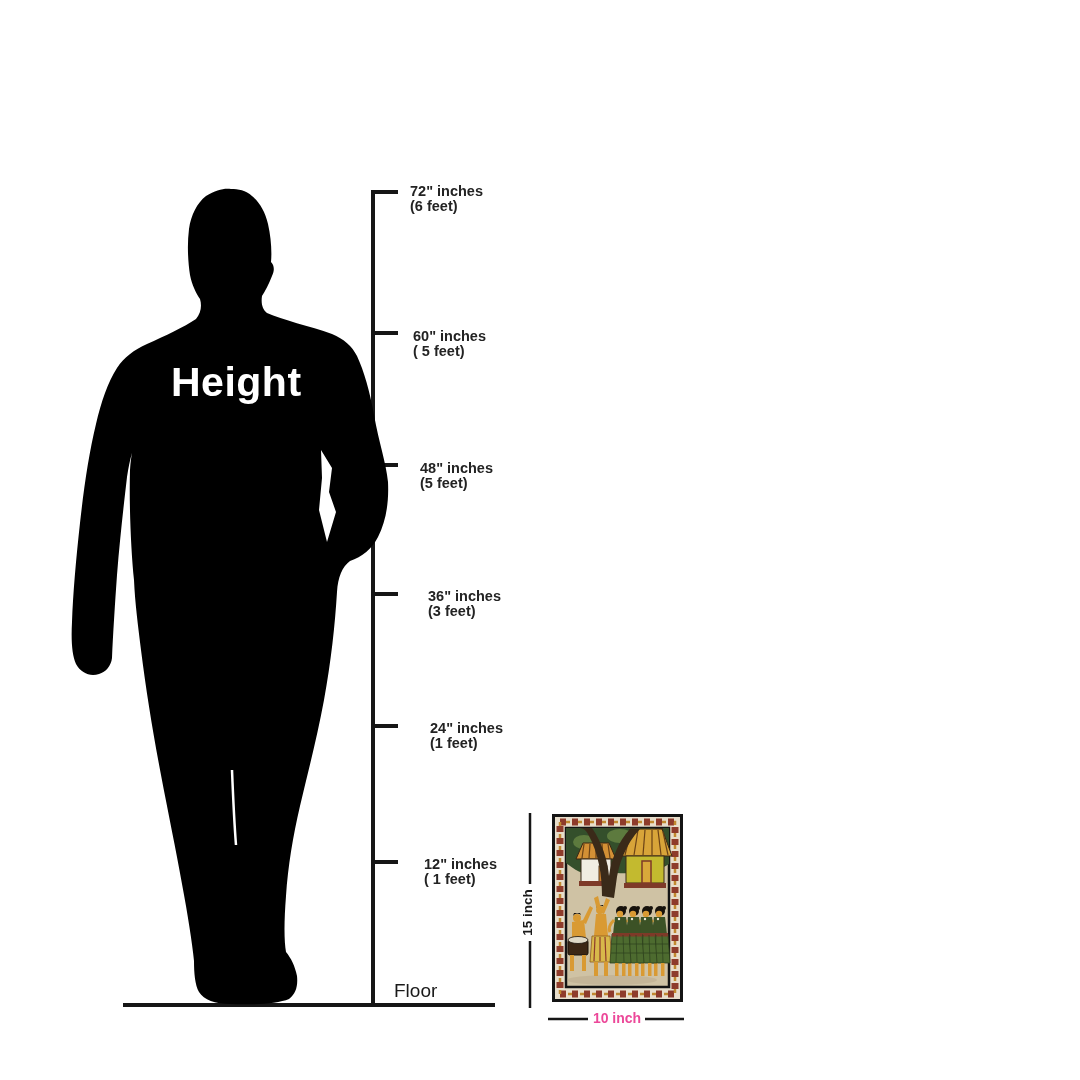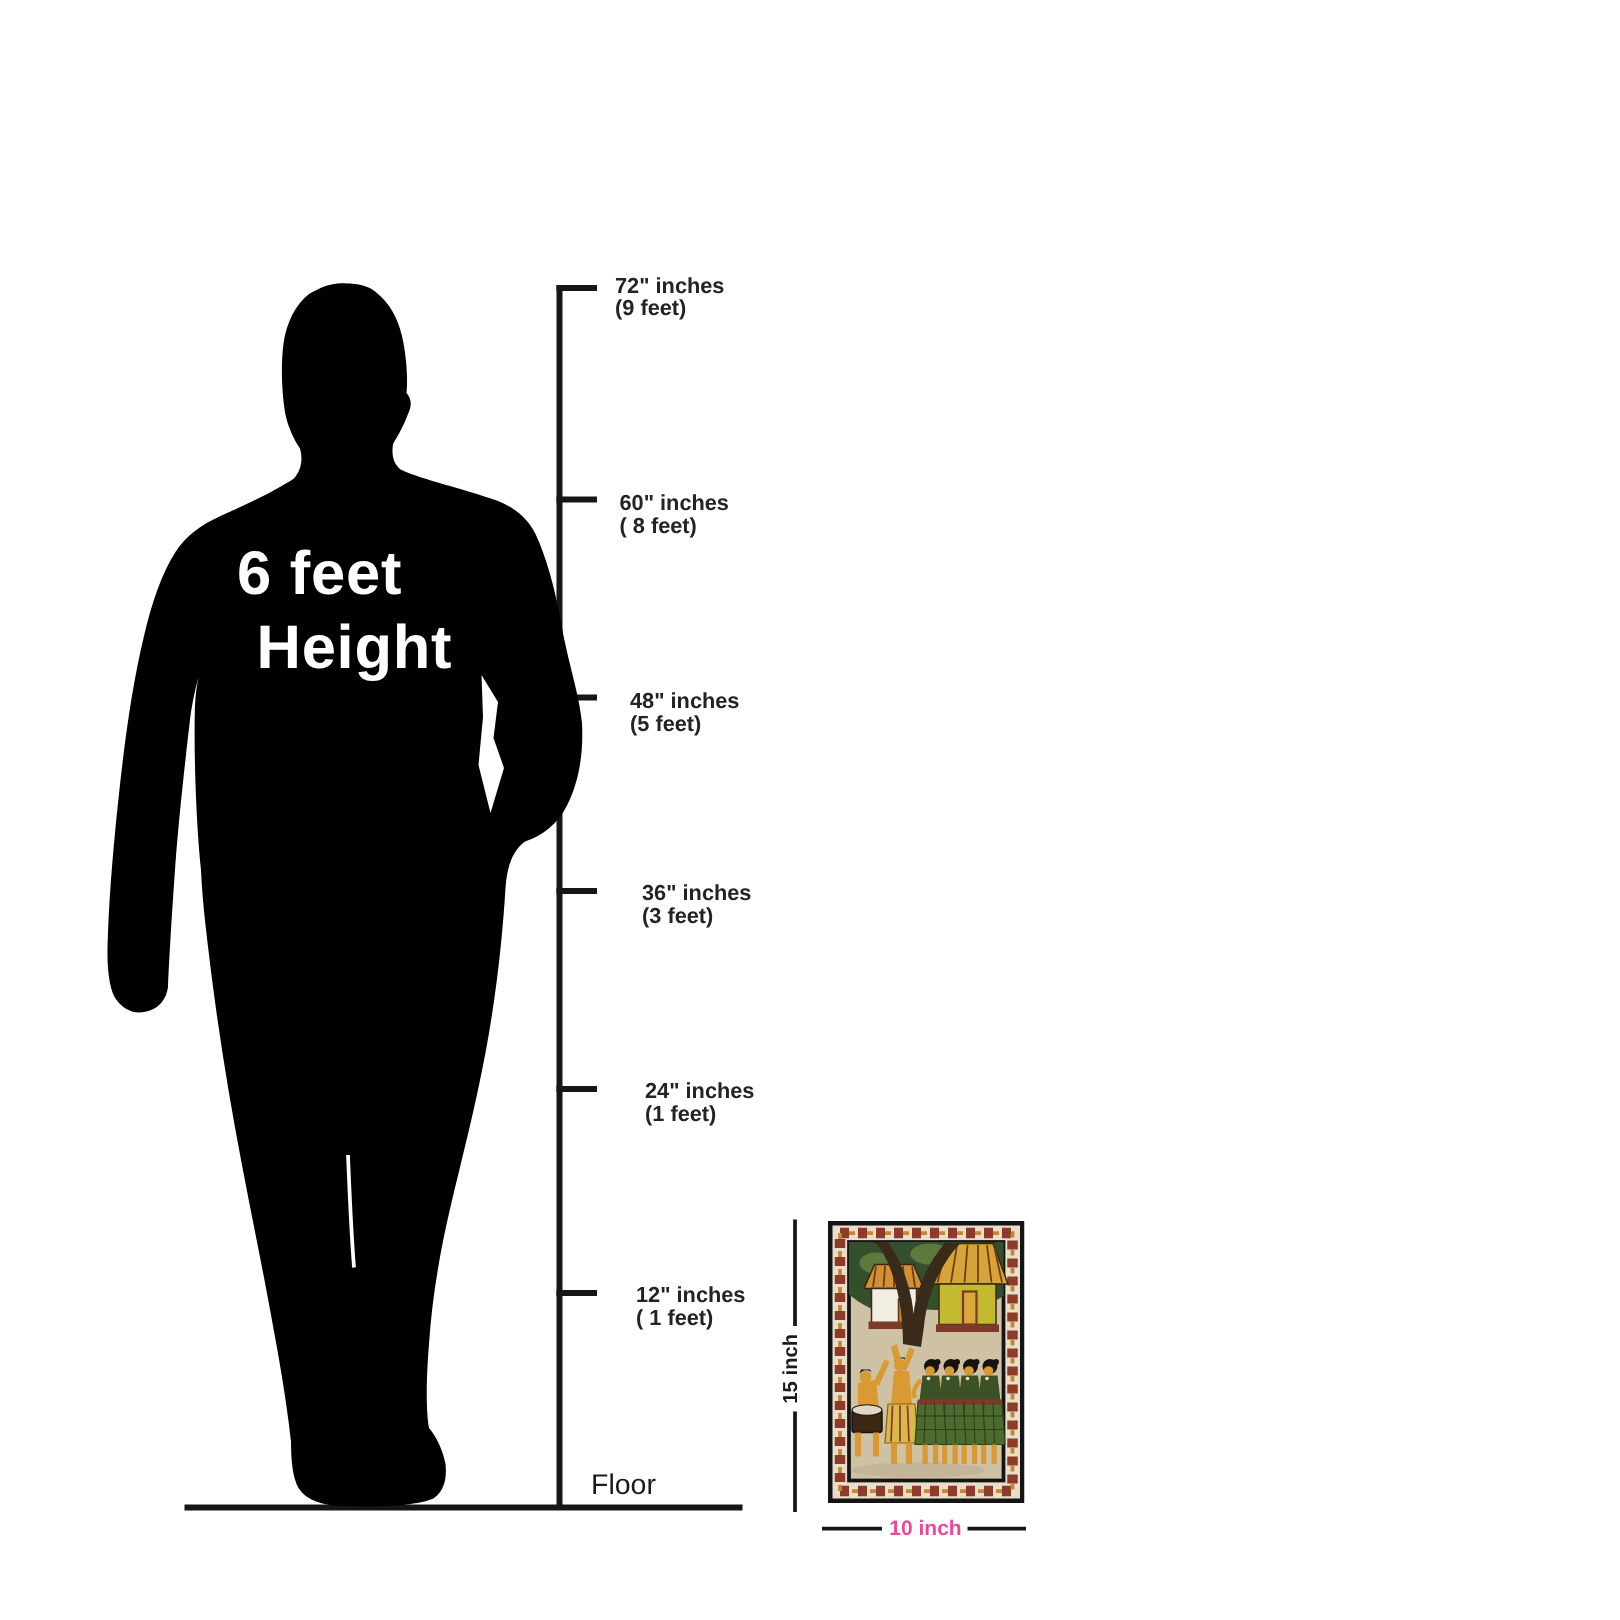--- a/index.html
+++ b/index.html
@@ -99,31 +99,30 @@
         C 191 215 197 203 206 196
         Z"></path>
 
       <polygon fill="#ffffff" points="321,450 332,468 329,492 336,512 327,542 319,510 322,478"></polygon>
 
       <path d="M 232 770 C 233 795 234 820 236 845" stroke="#ffffff" stroke-width="2.5" fill="none"></path>
     </g>
   </svg>
 
   <div class="title">
-    <div class="line1">6 feet</div>
     <div class="line2">Height</div>
   </div>
 
   <div class="mark" style="left:410px;top:184px;">
     <div>72" inches</div>
-    <div>(9 feet)</div>
+    <div>(6 feet)</div>
   </div>
   <div class="mark" style="left:413px;top:329px;">
     <div>60" inches</div>
-    <div>( 8 feet)</div>
+    <div>( 5 feet)</div>
   </div>
   <div class="mark" style="left:420px;top:461px;">
     <div>48" inches</div>
     <div>(5 feet)</div>
   </div>
   <div class="mark" style="left:428px;top:589px;">
     <div>36" inches</div>
     <div>(3 feet)</div>
   </div>
   <div class="mark" style="left:430px;top:721px;">

